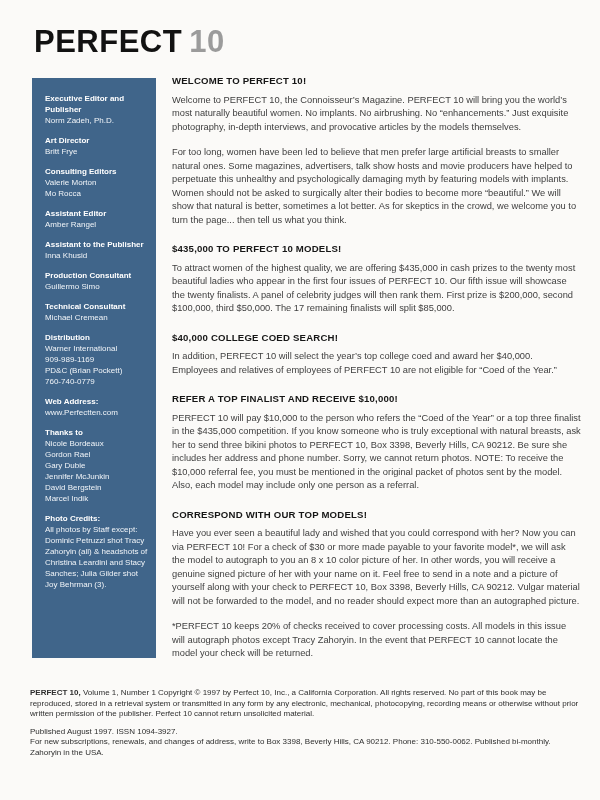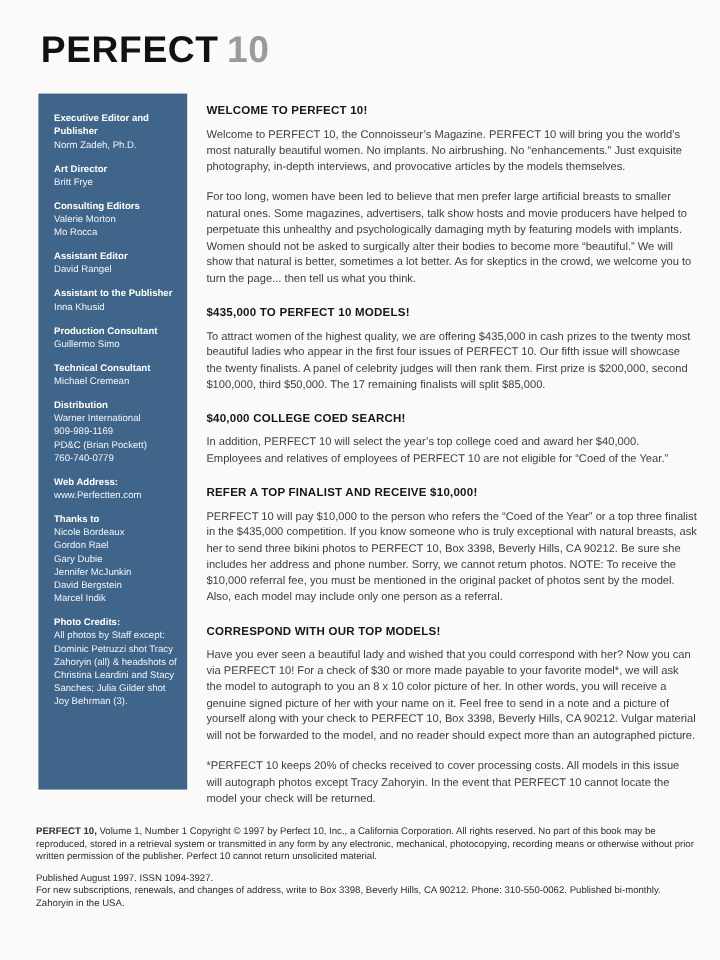--- a/index.html
+++ b/index.html
@@ -31,21 +31,21 @@
   .mast-line{font-weight:normal;color:#f0f4f8;}
   
   .main{
     position:absolute;left:172px;top:74px;width:409px;
     color:#3e3e3e;font-size:9.3px;line-height:13.5px;
   }
   .sec-heading{
     font-weight:bold;color:#161616;font-size:9.6px;
     letter-spacing:.2px;margin:15px 0 6px 0;
   }
-  .section:first-child .sec-heading{margin-top:12px;}
+  .section:first-child .sec-heading{margin-top:0;}
   .main p{margin:0 0 12px 0;}
   
   .footer{
     position:absolute;left:30px;top:688px;width:553px;
     color:#2e2e2e;font-size:8px;line-height:10.5px;
   }
   .footer .blk{margin-bottom:7px;}
   .footer .lead{font-weight:bold;}
   .foot-line{display:block;}
 </style>
@@ -70,21 +70,21 @@
       </div>
 
   <div class="mast-entry">
     <div class="mast-label">Consulting Editors</div>
   <div class="mast-line">Valerie Morton</div>
         <div class="mast-line">Mo Rocca</div>
       </div>
 
   <div class="mast-entry">
     <div class="mast-label">Assistant Editor</div>
-  <div class="mast-line">David Rangel</div>
+  <div class="mast-line">Amber Rangel</div>
       </div>
 
   <div class="mast-entry">
     <div class="mast-label">Assistant to the Publisher</div>
   <div class="mast-line">Inna Khusid</div>
       </div>
 
   <div class="mast-entry">
     <div class="mast-label">Production Consultant</div>
   <div class="mast-line">Guillermo Simo</div>

